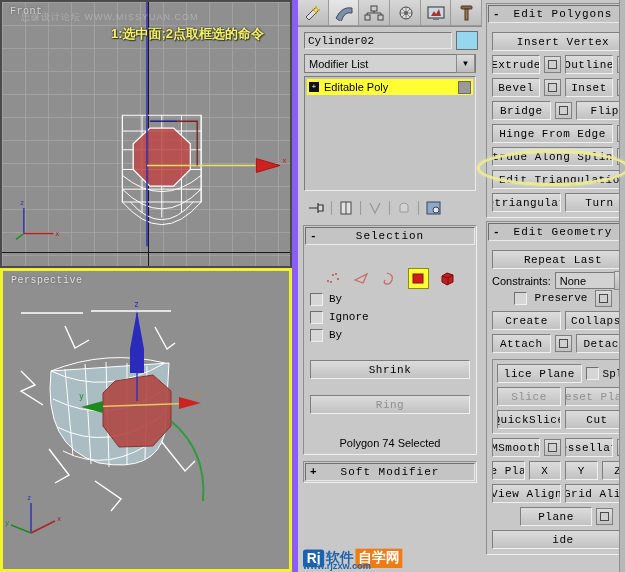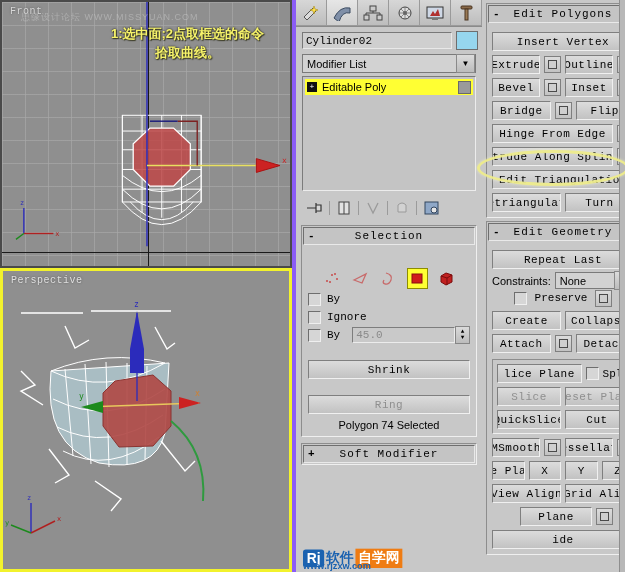--- a/index.html
+++ b/index.html
@@ -28,21 +28,21 @@
     text-shadow:1px 1px 1px #3a3a20, 0 0 2px #000;}
 
   .watermark-front{position:absolute;left:19px;top:9px;color:rgba(210,210,210,.45);
     font-size:9px;letter-spacing:1px;white-space:nowrap;}
 
   svg.scene{position:absolute;inset:0;width:100%;height:100%;}
 
   
   .cmdpanel{width:333px;height:572px;background:#c8c8c8;position:relative;display:flex;}
   .cp-left{width:190px;position:relative;background:#c8c8c8;
-    border-left:4px solid #8b5cf6;box-sizing:border-box;}
+    border-left:6px solid #8b5cf6;box-sizing:border-box;}
   .cp-right{width:143px;position:relative;background:#c8c8c8;overflow:hidden;}
 
   .tabbar{display:flex;height:26px;background:#c0c0c0;border-bottom:1px solid #8a8a8a;}
   .tabbtn{width:31px;height:25px;border:1px solid #9a9a9a;border-top:none;border-left:none;
     background:linear-gradient(#d7d7d7,#bdbdbd);display:flex;align-items:center;justify-content:center;}
   .tabbtn.active{background:linear-gradient(#e6e6e6,#cfcfcf);}
 
   .namerow{display:flex;align-items:center;padding:4px 4px 2px 6px;gap:4px;}
   .namefield{flex:1;height:17px;background:#cfcfcf;border:1px solid #787878;
     border-right-color:#e8e8e8;border-bottom-color:#e8e8e8;
@@ -97,21 +97,21 @@
     border-right-color:#f0f0f0;border-bottom-color:#f0f0f0;
     font-family:"Liberation Mono",monospace;font-size:11px;letter-spacing:.5px;
     height:19px;display:flex;align-items:center;justify-content:center;
     box-sizing:border-box;white-space:nowrap;overflow:hidden;}
   .btn.dis{color:#8f8f8f;}
   .btnrow{display:flex;gap:5px;margin-top:16px;}
   .btnrow>.btn{flex:1;}
   .sqbtn{width:15px;height:15px;background:linear-gradient(#dcdcdc,#c2c2c2);
     border:1px solid #7f7f7f;display:flex;align-items:center;justify-content:center;flex:none;}
   .sqbtn i{width:7px;height:7px;border:1px solid #4a4a4a;background:#cfcfcf;display:block;}
-  .statline{text-align:center;font-size:11px;margin-top:5px;}
+  .statline{text-align:center;font-size:11px;margin-top:23px;}
 
   
   .rollout2{margin:3px 0 0 4px;border:1px solid #8d8d8d;
     border-right-color:#efefef;border-bottom-color:#efefef;background:#c8c8c8;width:152px;}
   .rbody2{padding:4px 5px 5px 5px;}
   .r2row{display:flex;gap:4px;margin-top:4px;align-items:center;}
   .r2row>.btn{flex:1;}
   .cgroup{border:1px solid #8d8d8d;border-right-color:#efefef;border-bottom-color:#efefef;
     padding:4px;margin-top:6px;}
   .cons{display:flex;align-items:center;gap:4px;margin-top:3px;font-size:11px;}
@@ -180,21 +180,20 @@
           <line x1="22" y1="235" x2="14" y2="241" stroke="#1c8a1c" stroke-width="1.4"></line>
           <text x="18" y="206" font-size="7" fill="#2b2bbb" font-family="monospace">z</text>
           <text x="54" y="238" font-size="7" fill="#b02020" font-family="monospace">x</text>
         </g>
       </svg>
 
       <div class="vplabel">Front</div>
       <div class="watermark-front">思缘设计论坛 WWW.MISSYUAN.COM</div>
       <div class="annot">
         <div>1:选中面;2点取框选的命令</div>
-        <div>拾取曲线。</div>
       </div>
     </div>
 
     <div class="vp persp">
       <svg class="scene" viewBox="0 0 286 298">
 
         <g stroke="#ffffff" stroke-width="1" fill="none">
           <path d="M48 100 q-8 75 48 92 q56 10 66 -30 l4 -70 z" fill="#bfe4ef" fill-opacity=".55"></path>
           <path d="M48 100 q55 -22 114 -8"></path>
           <path d="M48 100 q55 26 114 -8"></path>
@@ -382,27 +381,20 @@
             <span class="ck"></span>
             <span>By</span>
           </div>
           <div class="ckrow">
             <span class="ck"></span>
             <span>Ignore</span>
           </div>
           <div class="ckrow">
             <span class="ck"></span>
             <span>By</span>
-            <span class="spin">
-              <span class="spinfield">45.0</span>
-              <span class="spinbtns">
-                  <span>▲</span>
-                  <span>▼</span>
-                </span>
-            </span>
           </div>
 
           <div class="btnrow">
             <div class="btn">Shrink</div>
           </div>
           <div class="btnrow">
             <div class="btn dis">Ring</div>
           </div>
           <div class="statline">Polygon 74 Selected</div>
         </div>

